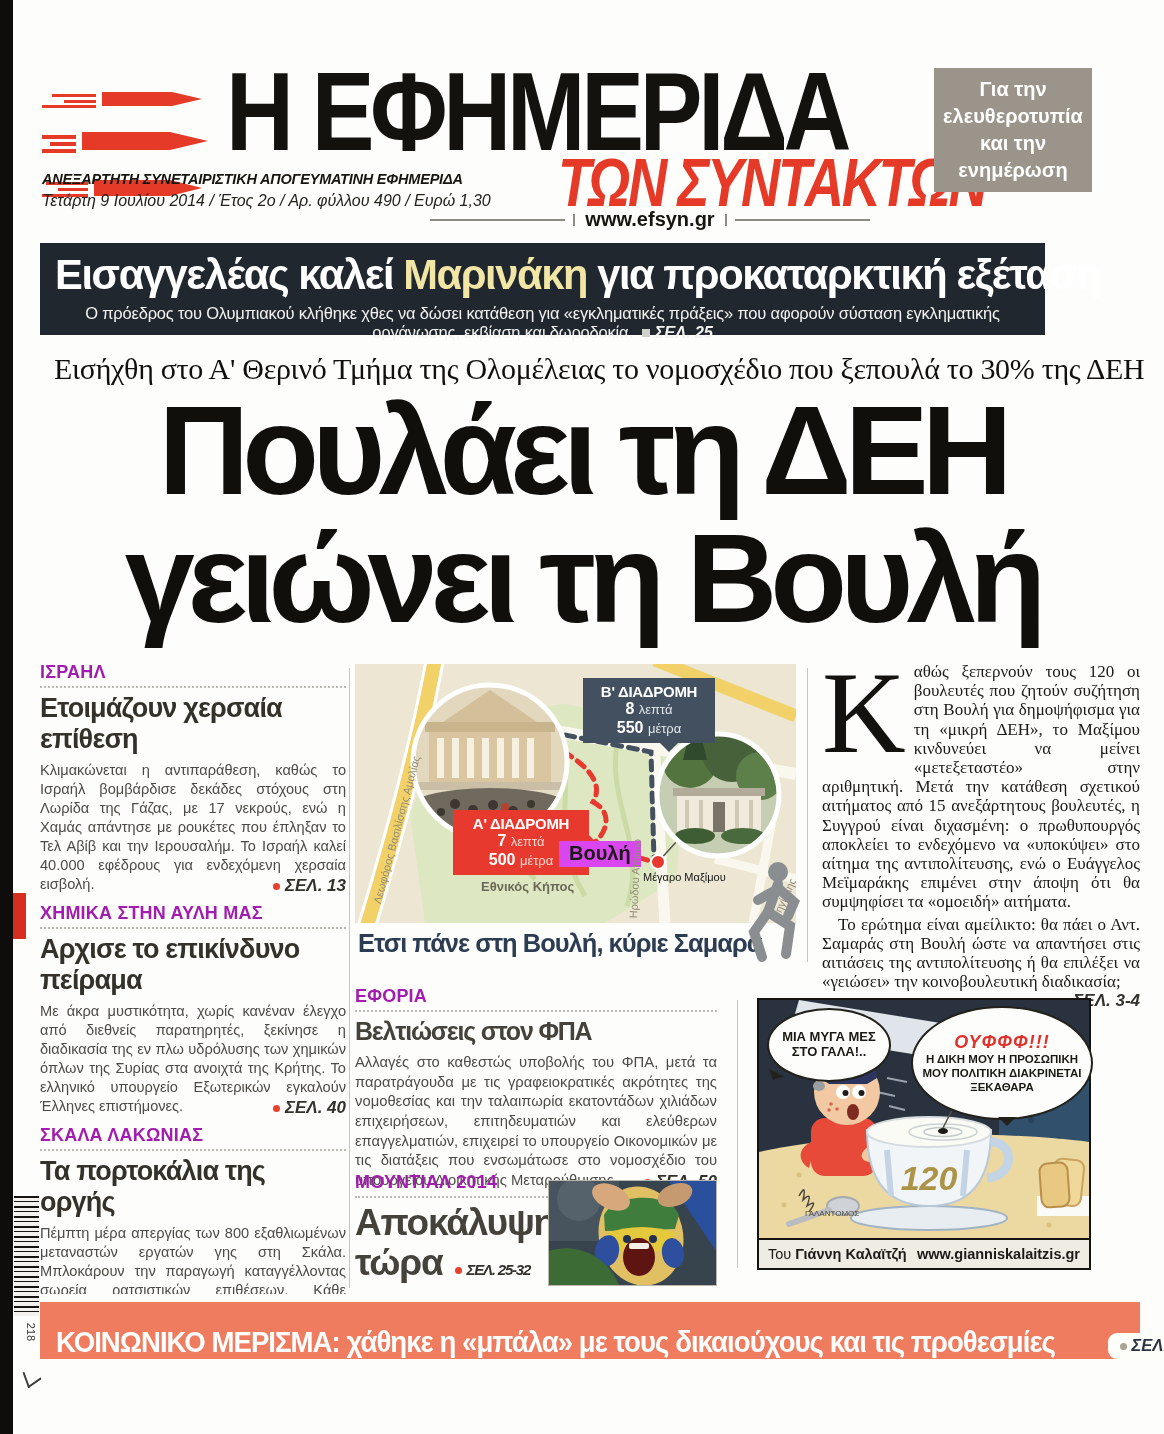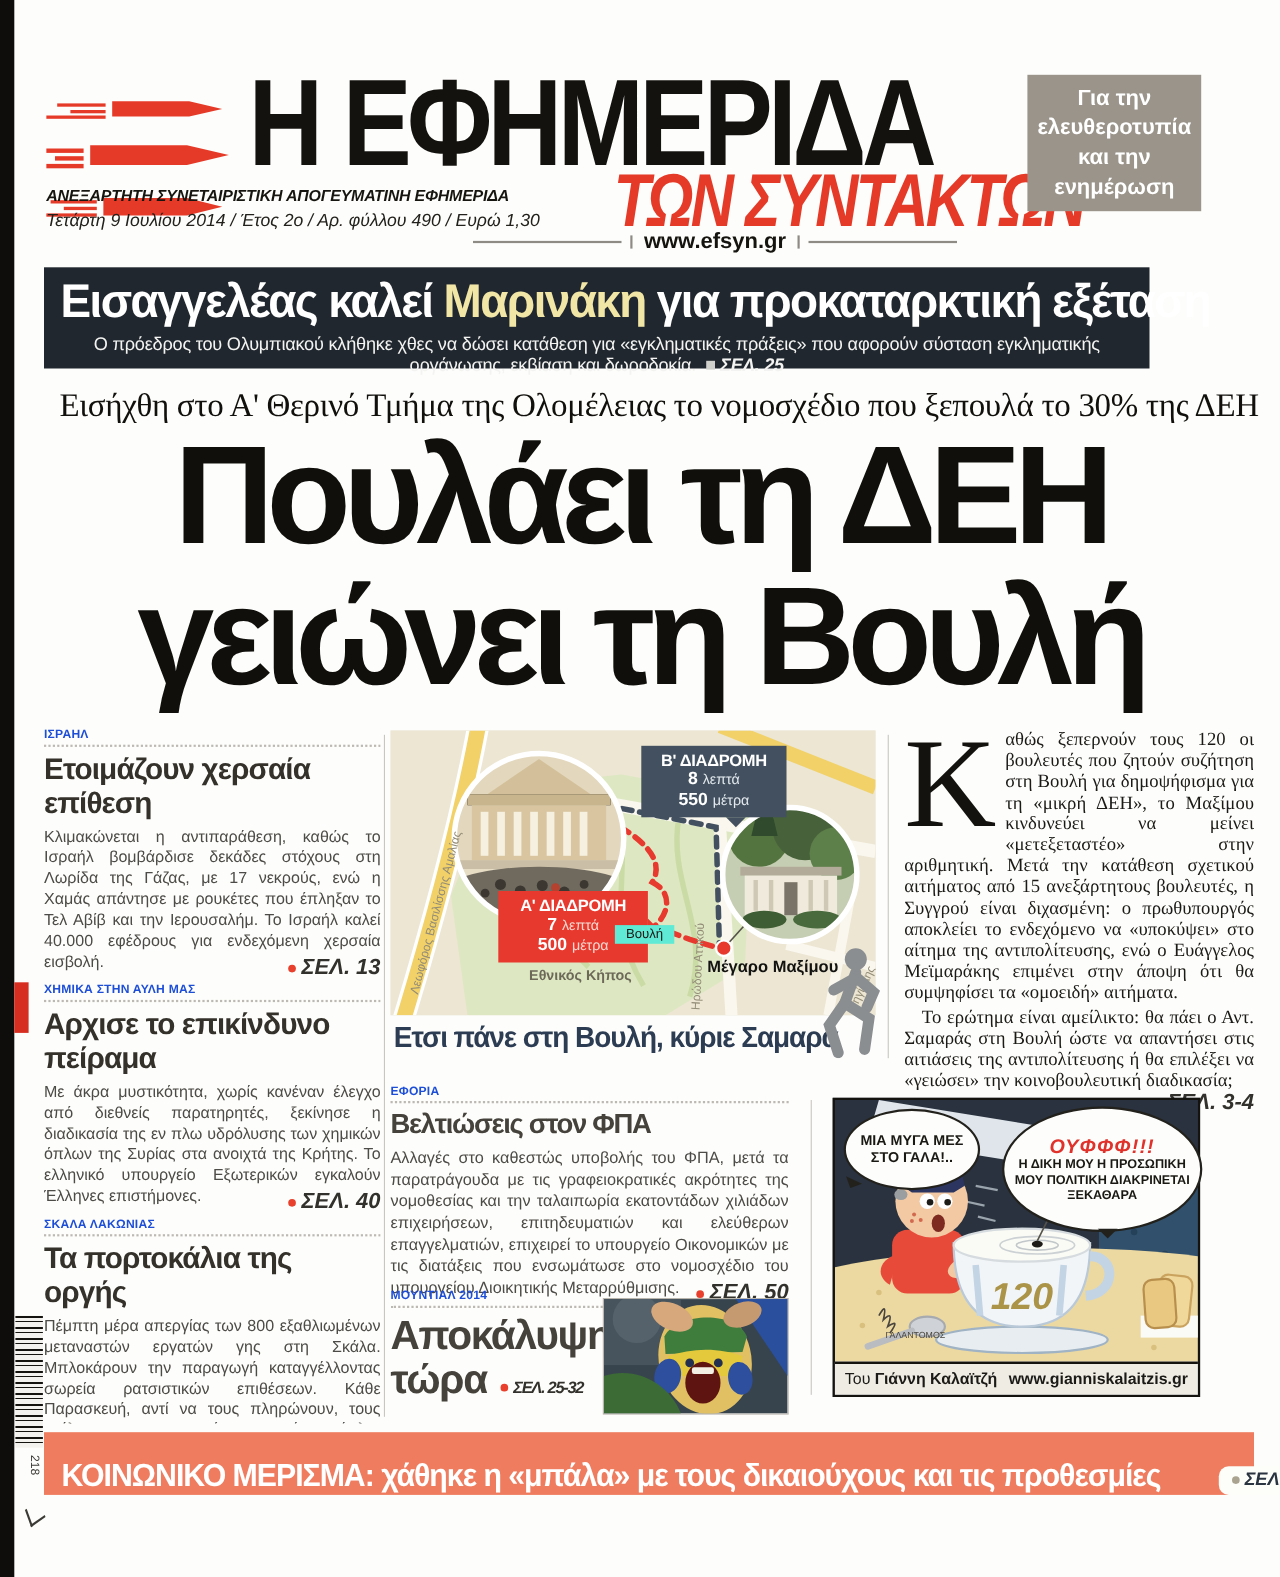--- a/index.html
+++ b/index.html
@@ -44,40 +44,40 @@
     font-weight:700;color:#100f0c;letter-spacing:-7px;transform:scaleX(0.99);transform-origin:50% 0;}
 
   
   .vdiv{position:absolute;width:1px;background:#c9c6c0;}
   .d1{left:349px;top:668px;height:620px;}
   .d2{left:807px;top:668px;height:294px;}
   .d3{left:737px;top:1000px;height:268px;}
 
   
   .left-col{position:absolute;left:40px;top:662px;width:306px;height:632px;overflow:hidden;}
-  .sec{font-size:11px;font-weight:700;color:#1d4ed8;letter-spacing:0.2px;border-bottom:2px dotted #bcb9b3;padding-bottom:3px;margin-bottom:5px;}
+  .sec{font-size:18px;font-weight:700;color:#a21caf;letter-spacing:0.2px;border-bottom:2px dotted #bcb9b3;padding-bottom:3px;margin-bottom:5px;}
   .sec .dark{color:#35332e;}
   .art h3{margin:2px 0 6px 0;font-size:27px;font-weight:700;color:#34312b;letter-spacing:-0.8px;}
   .art .body{margin:0 0 9px 0;font-size:14.6px;line-height:1.3;color:#4d4b47;text-align:justify;}
-  .pref{white-space:nowrap;font-style:italic;font-weight:700;font-size:20px;color:#33312c;float:right;}
+  .pref{white-space:nowrap;font-style:italic;font-weight:700;font-size:17px;color:#33312c;float:right;}
   .pref .dot{display:inline-block;width:7px;height:7px;border-radius:50%;background:#e8402c;margin-right:5px;vertical-align:1px;}
 
   
   .map-card{position:absolute;left:355px;top:664px;width:441px;height:259px;background:#ece6d3;overflow:hidden;}
   .co{position:absolute;color:#fff;text-align:center;line-height:1.15;padding:5px 2px 6px;}
   .co .t{font-size:15px;font-weight:700;letter-spacing:-0.3px;}
   .co .n{font-weight:700;}
   .co .u{color:#e3e9ee;font-size:13px;}
   .co-b{left:228px;top:14px;width:128px;background:#42505f;}
   .co-b:after{content:"";position:absolute;left:58%;top:100%;border:9px solid transparent;border-top-color:#42505f;}
   .co-a{left:98px;top:146px;width:132px;background:#e8392e;}
   .co-a .u{color:#f6d9d2;}
   .co-a:after{content:"";position:absolute;left:100%;top:38%;border:9px solid transparent;border-left-color:#e8392e;}
-  .lbl-vouli{position:absolute;left:204px;top:177px;background:#5eead4;padding:1px 10px 2px;font-size:12px;font-weight:400;color:#1c1a16;}
-  .lbl-max{position:absolute;left:288px;top:207px;font-size:15px;font-weight:700;color:#121210;text-shadow:0 0 3px #efe9d8;}
+  .lbl-vouli{position:absolute;left:204px;top:177px;background:#d946ef;padding:1px 10px 2px;font-size:20px;font-weight:700;color:#1c1a16;}
+  .lbl-max{position:absolute;left:288px;top:207px;font-size:11px;font-weight:400;color:#121210;text-shadow:0 0 3px #efe9d8;}
   .lbl-park{position:absolute;left:126px;top:215px;font-size:13px;font-weight:700;color:#6d6959;}
   .street{position:absolute;font-size:11px;color:#938c77;white-space:nowrap;transform-origin:0 0;}
   .st-am{left:16px;top:238px;transform:rotate(-75deg);}
   .st-ir{left:272px;top:254px;transform:rotate(-87deg);}
   .st-ri{left:414px;top:252px;transform:rotate(-65deg);}
 
   .map-caption{position:absolute;left:358px;top:928px;width:400px;font-size:26.5px;font-weight:700;color:#2c3c52;letter-spacing:-1px;white-space:nowrap;transform:scaleX(0.96);transform-origin:0 0;}
   .walker{position:absolute;left:742px;top:860px;}
 
   

